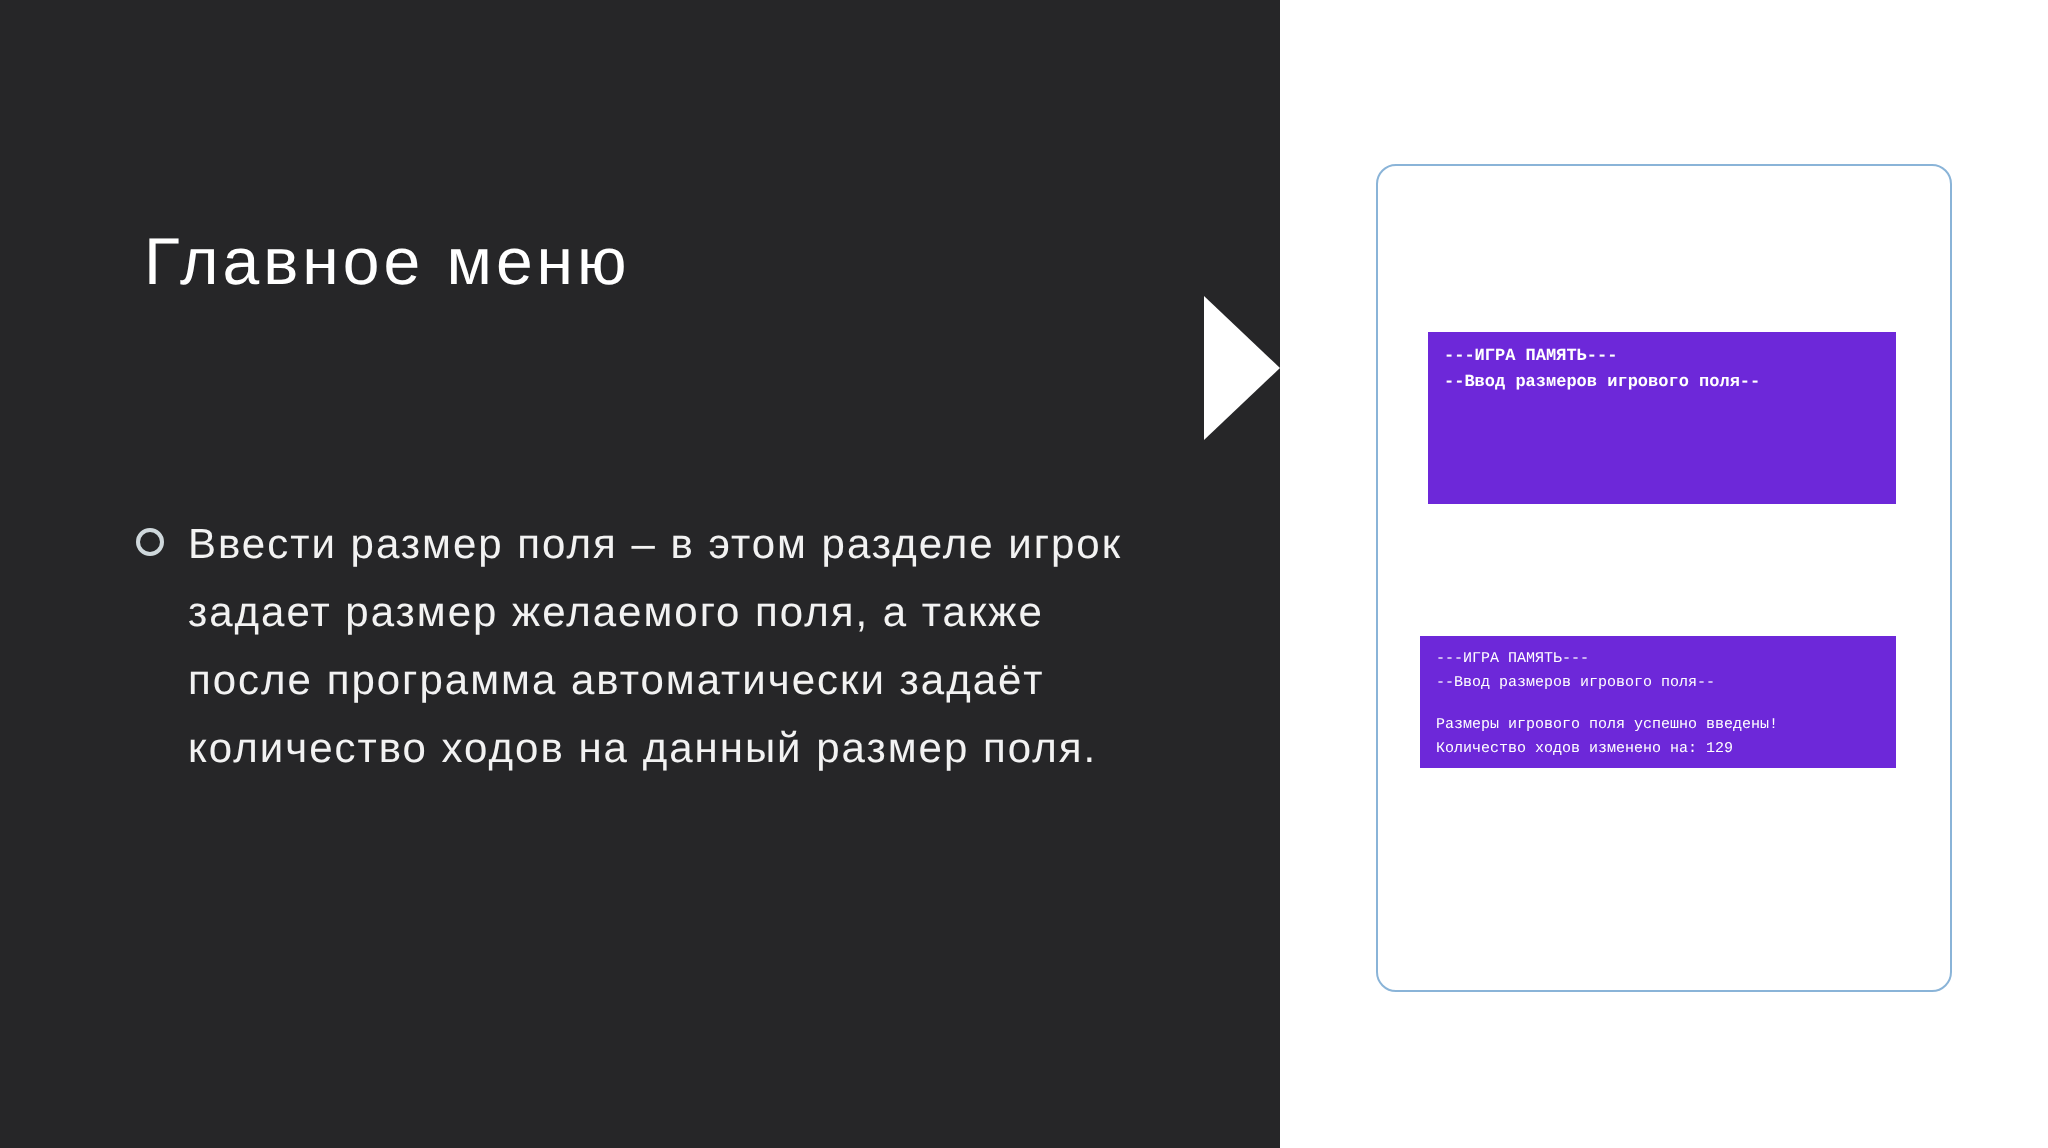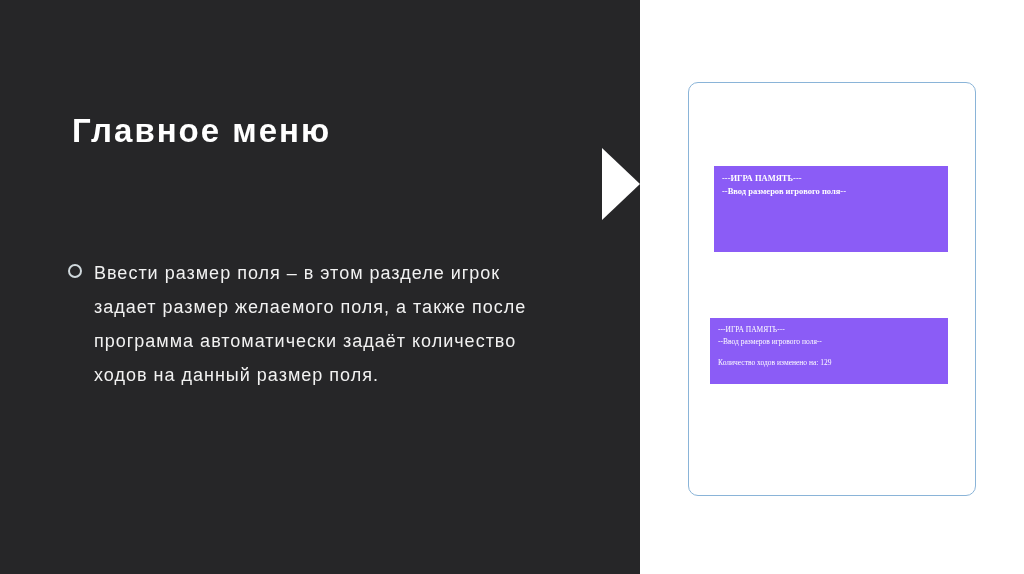--- a/index.html
+++ b/index.html
@@ -49,21 +49,21 @@
     border-bottom: 36px solid transparent;
     border-left: 38px solid #ffffff;
     z-index: 4;
   }
   .title {
     position: absolute;
     left: 72px;
     top: 112px;
     color: #ffffff;
     font-size: 33px;
-    font-weight: bold;
+    font-weight: normal;
     letter-spacing: 2px;
     white-space: nowrap;
   }
   .bullet-block {
     position: absolute;
     left: 68px;
     top: 256px;
     width: 520px;
     display: flex;
     align-items: flex-start;
@@ -73,41 +73,41 @@
     height: 14px;
     border: 2px solid #cfd8dc;
     border-radius: 50%;
     margin-top: 8px;
     margin-right: 12px;
     flex: 0 0 auto;
     background: transparent;
   }
   .bullet-text {
     color: #f2f2f2;
-    font-size: 18px;
+    font-size: 21px;
     line-height: 34px;
     letter-spacing: 1px;
     max-width: 470px;
   }
   
   .card {
     position: absolute;
     left: 688px;
     top: 82px;
     width: 288px;
     height: 414px;
     border: 1px solid #8ab4d8;
     border-radius: 10px;
     background: #ffffff;
   }
   .console {
     position: absolute;
-    background: #8b5cf6;
+    background: #6d28d9;
     color: #ffffff;
-    font-family: Liberation Serif, serif;
+    font-family: Liberation Mono, monospace;
     padding: 6px 0 8px 8px;
     overflow: hidden;
   }
   .console-1 {
     left: 714px;
     top: 166px;
     width: 234px;
     height: 86px;
     font-size: 8.5px;
     line-height: 13px;
@@ -145,16 +145,17 @@
   <div class="console console-1">
     <div class="line bold">---ИГРА ПАМЯТЬ---</div>
     <div class="line bold">--Ввод размеров игрового поля--</div>
     <div class="blank"></div>
   </div>
 
   <div class="console console-2">
     <div class="line">---ИГРА ПАМЯТЬ---</div>
     <div class="line">--Ввод размеров игрового поля--</div>
     <div class="blank"></div>
+    <div class="line">Размеры игрового поля успешно введены!</div>
     <div class="line">Количество ходов изменено на: 129</div>
   </div>
 
 </div>
 
 </body></html>

